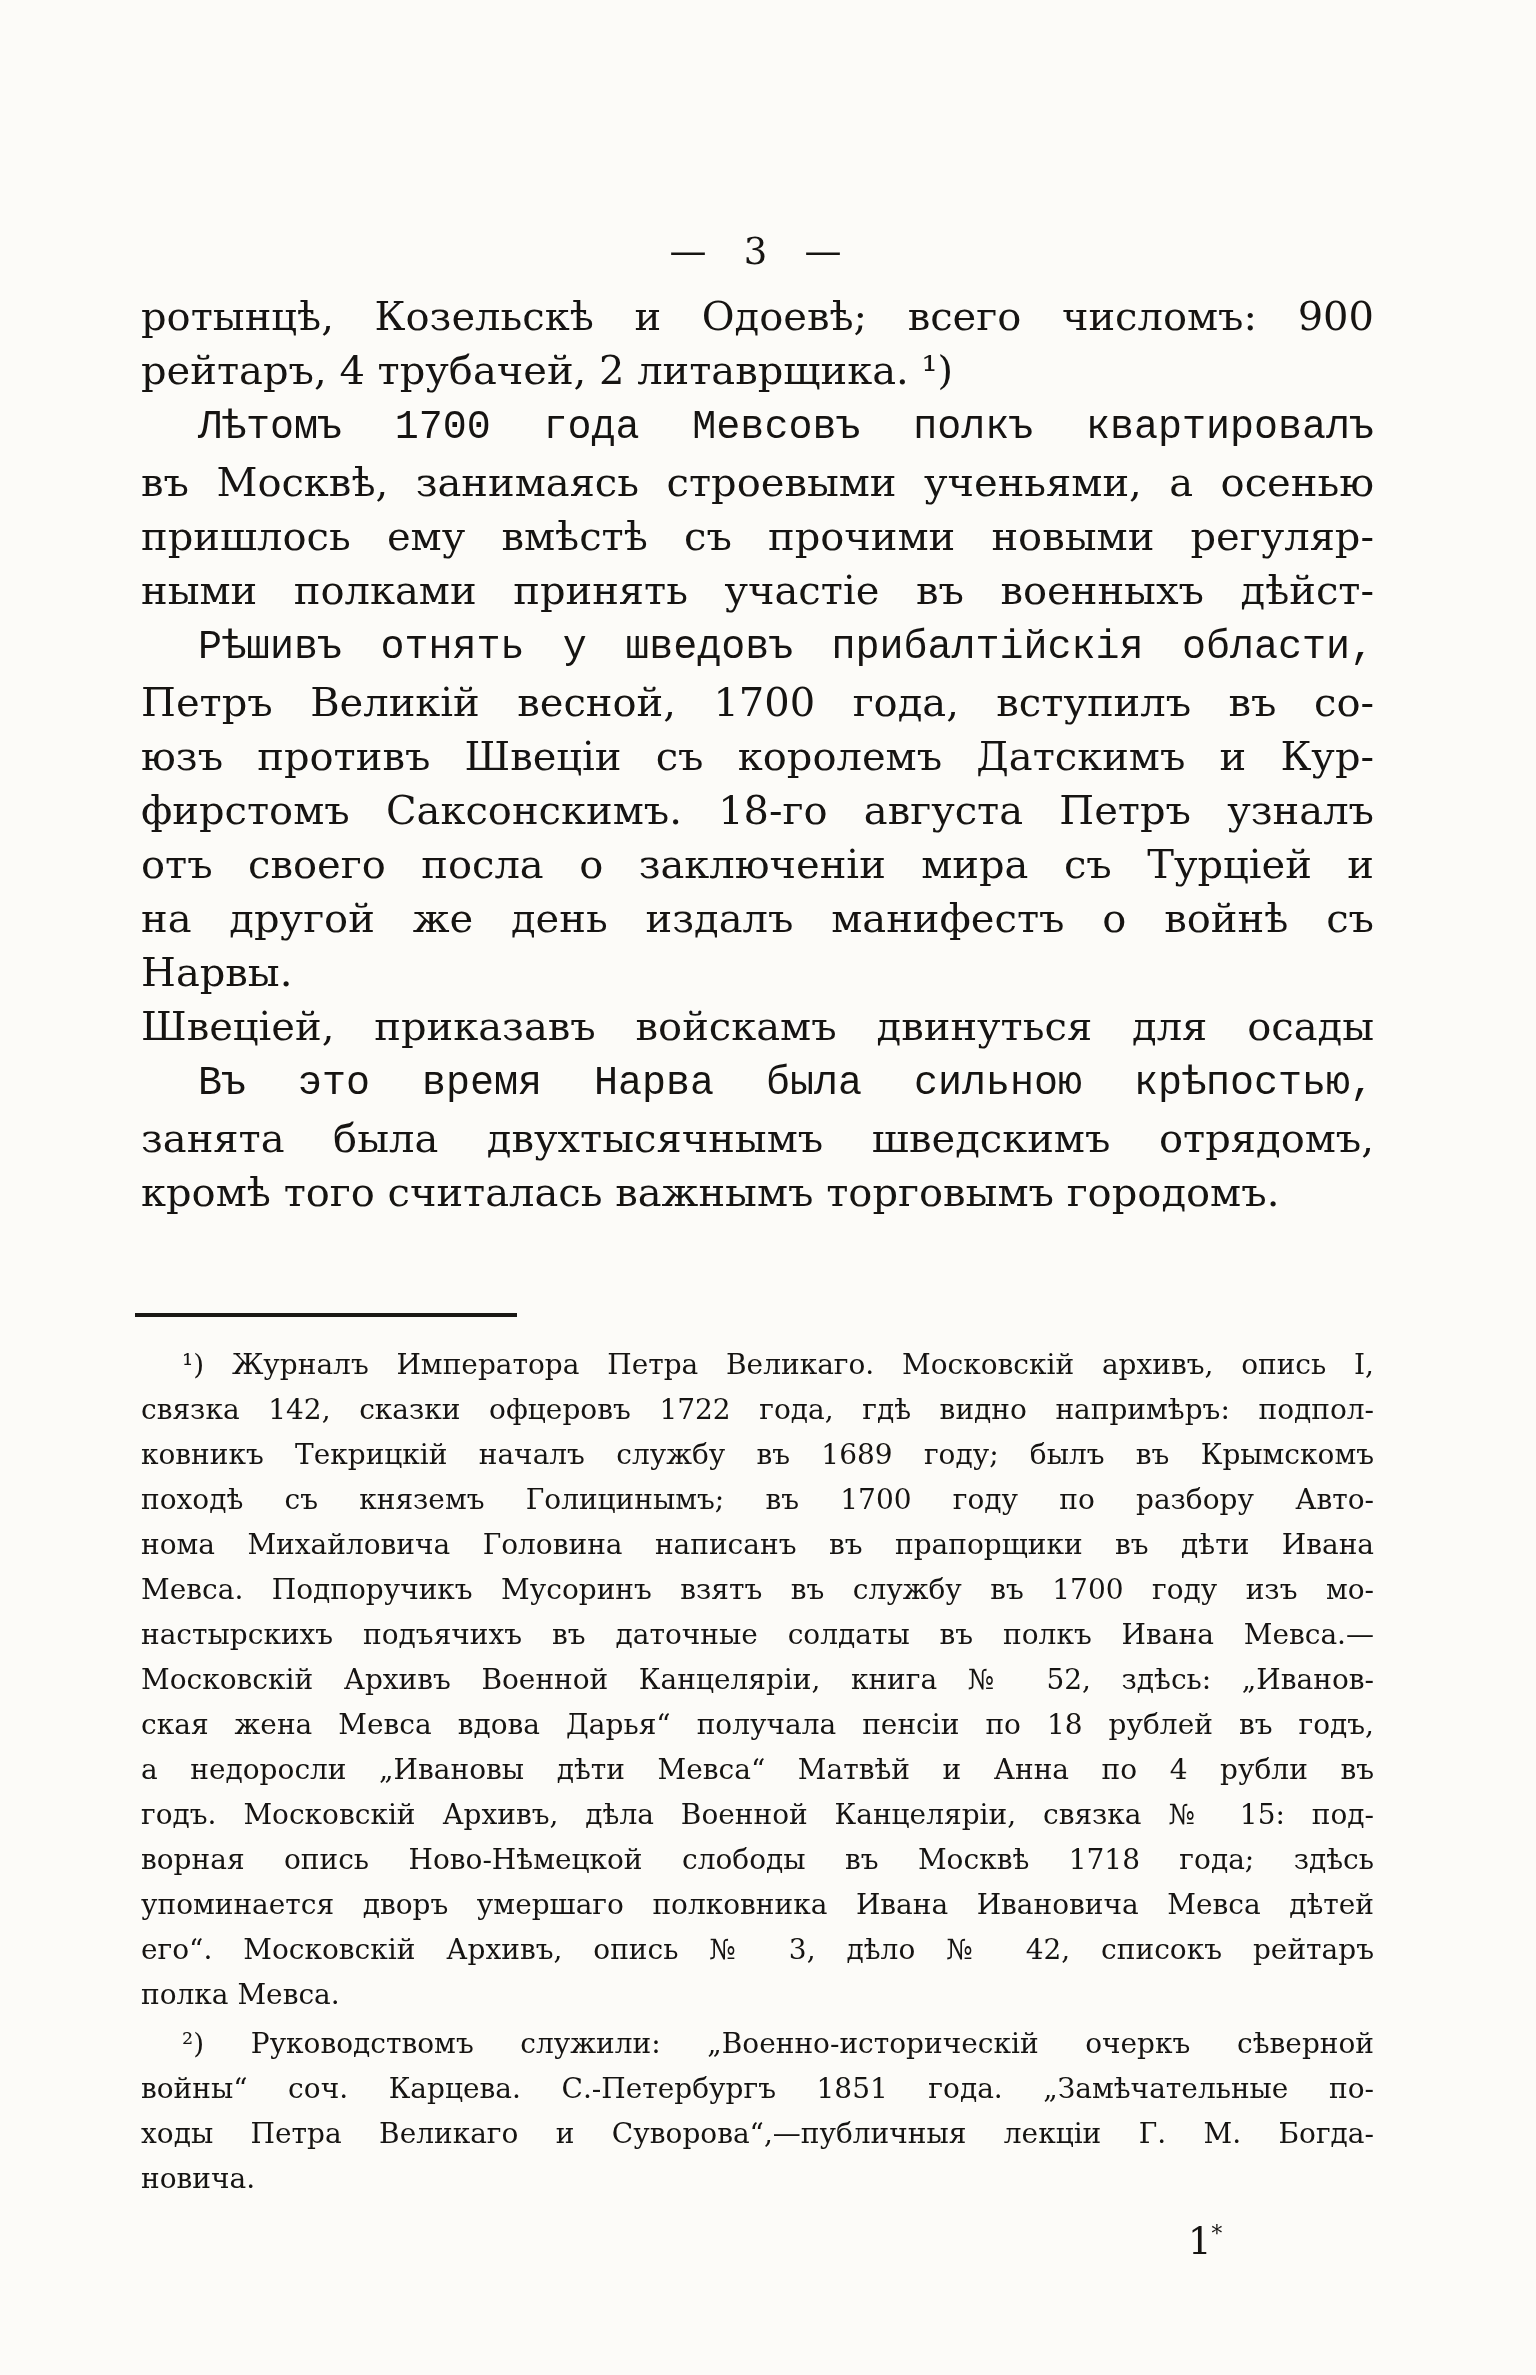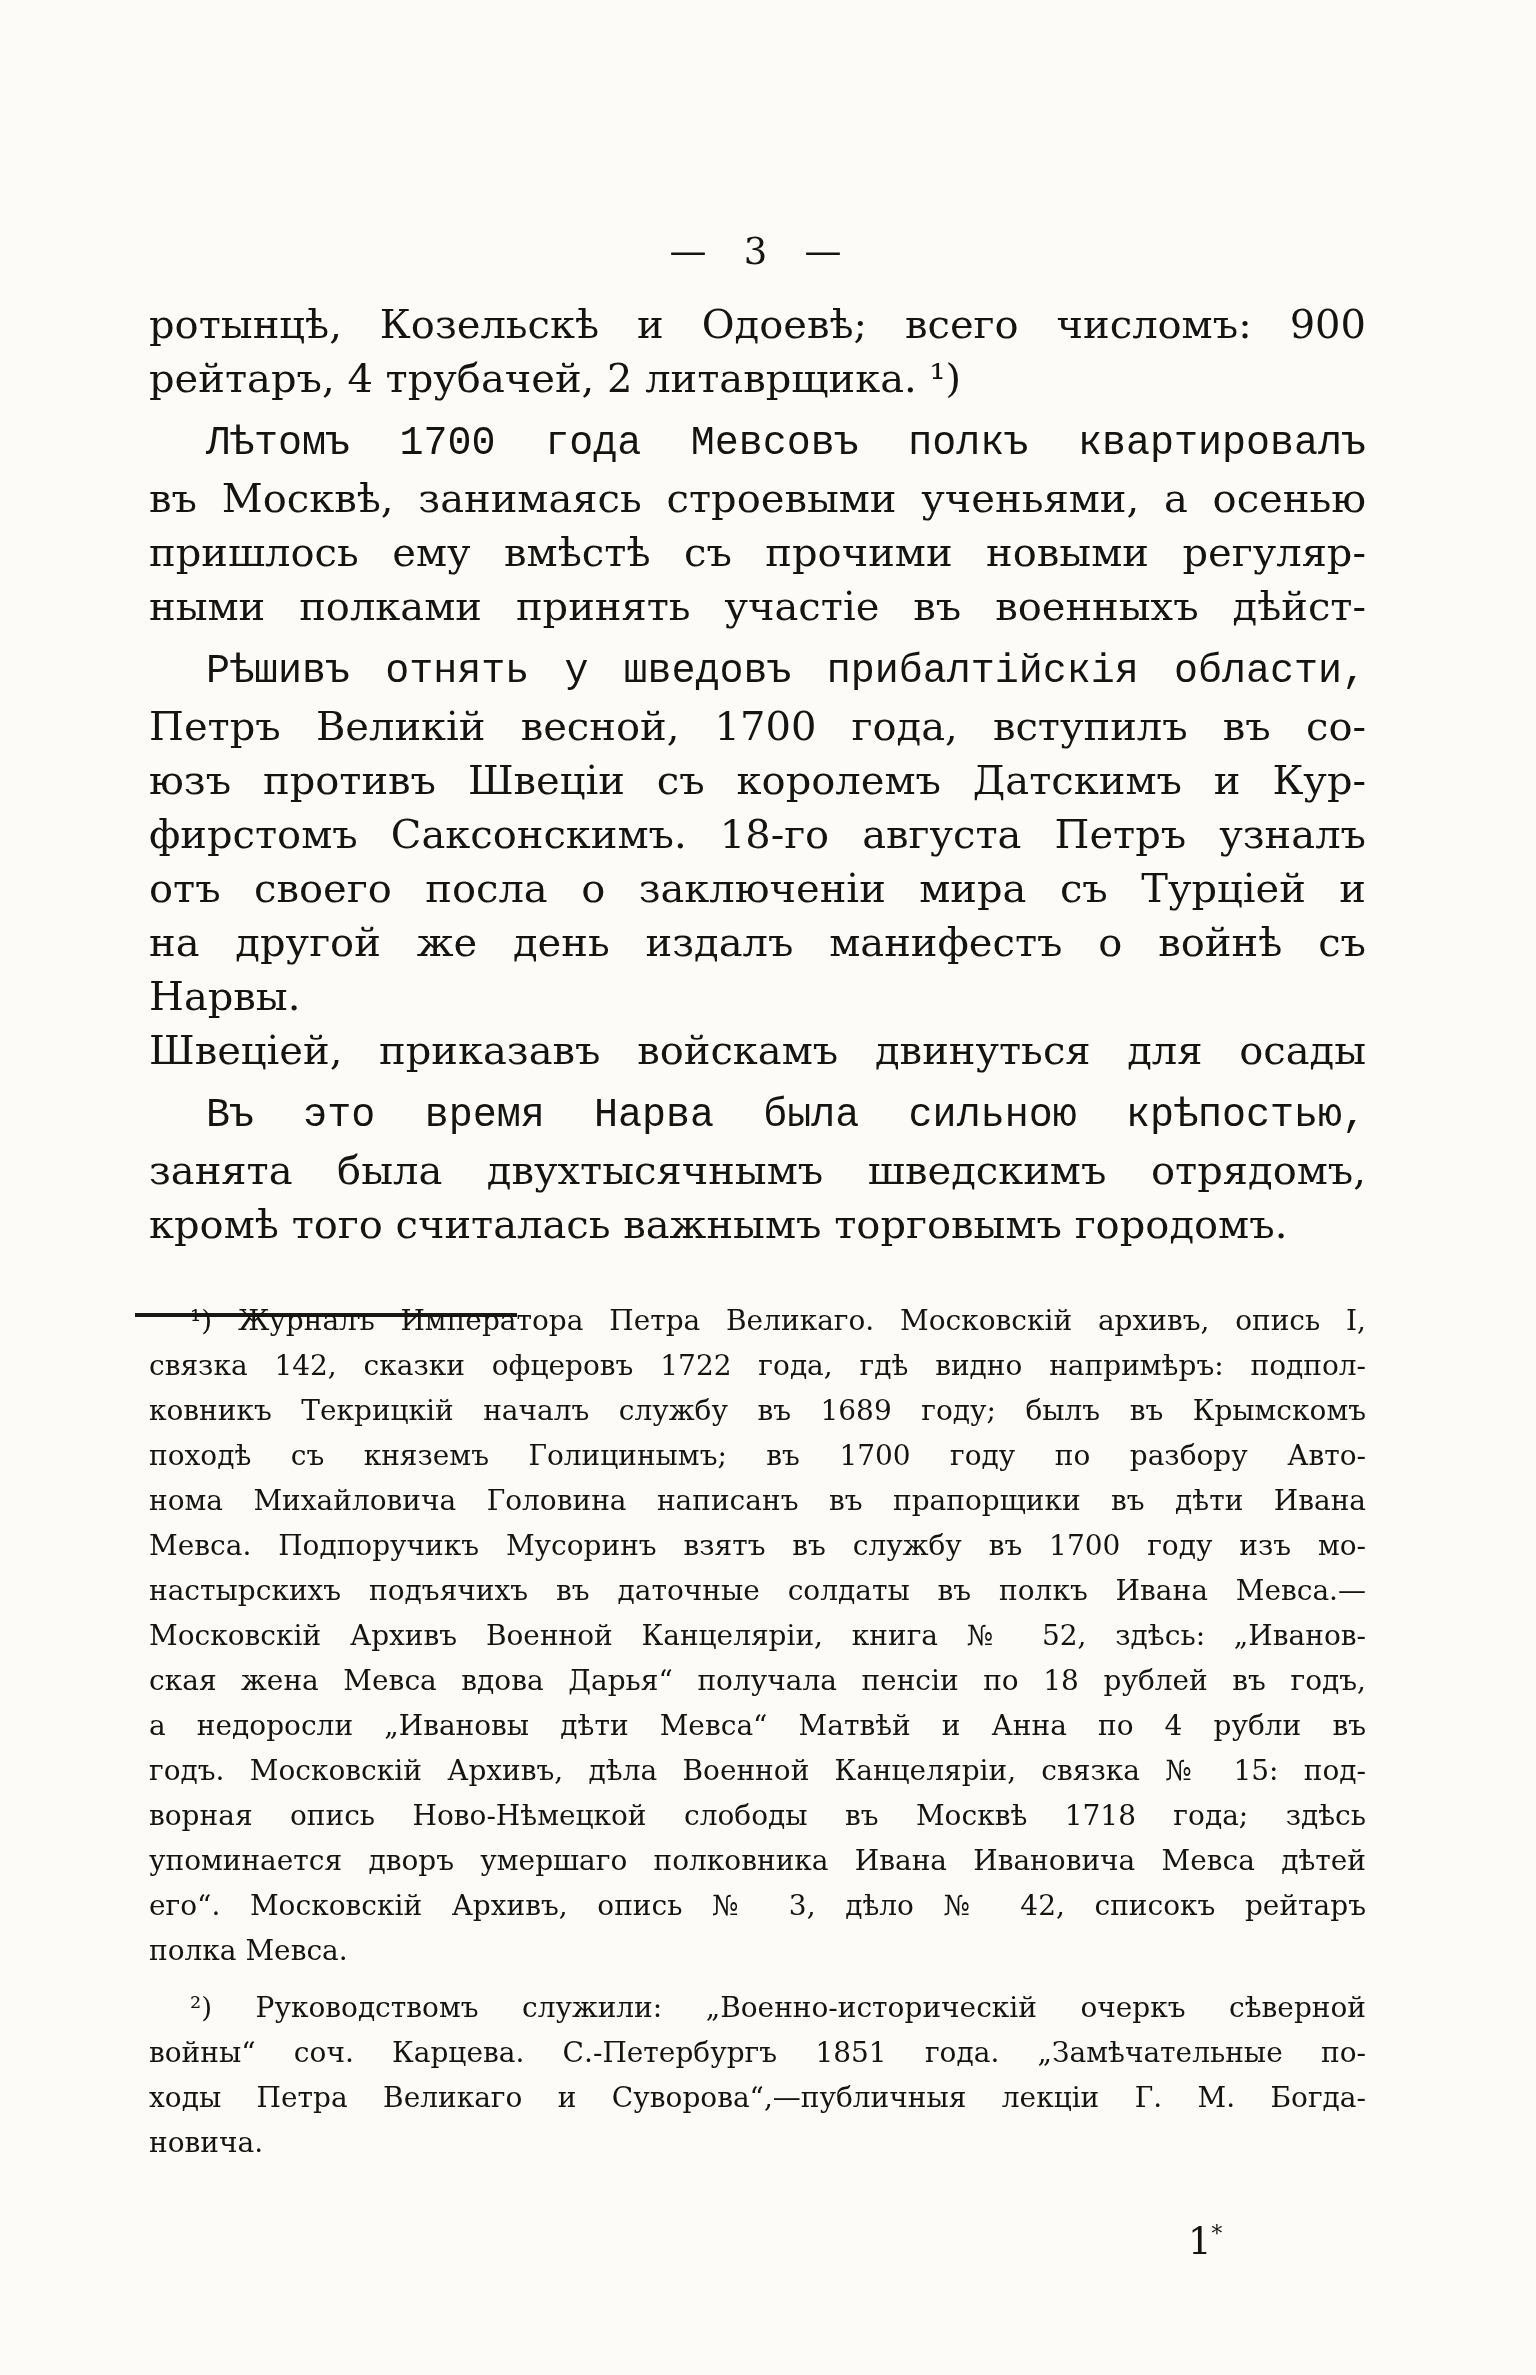--- a/index.html
+++ b/index.html
@@ -21,25 +21,25 @@
     word-spacing: 17.6px;
   }
   .main-text {
     position: absolute;
     left: 137px; top: 285px; width: 1241px;
     font-size: 40px;
     line-height: 54px;
   }
   .footnotes {
     position: absolute;
-    left: 137px; top: 1286px; width: 1241px;
+    left: 137px; top: 1338px; width: 1241px;
     font-size: 28px;
     line-height: 45px;
   }
-  .paragraph { margin: 12px; }
+  .paragraph { margin: 4px; }
   .line {
     text-align: justify;
     text-align-last: justify;
     white-space: normal;
   }
   .line.para-last { text-align-last: left; }
   .line.indent-main { text-indent: 57px; font-family: Liberation Mono, monospace; }
   .line.indent-fn { text-indent: 41px; }
   .footnote-rule {
     position: absolute;

